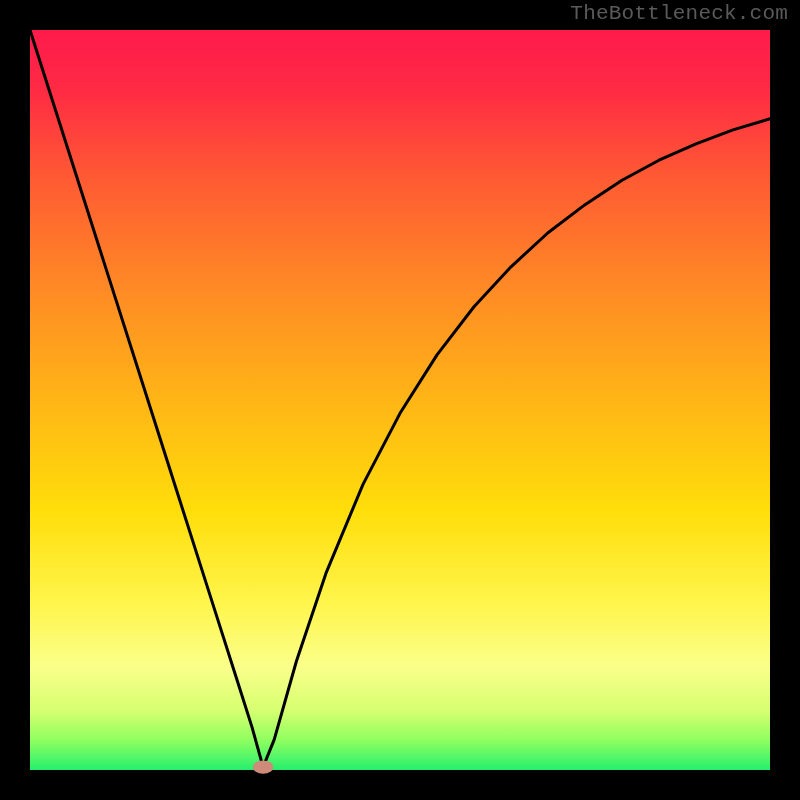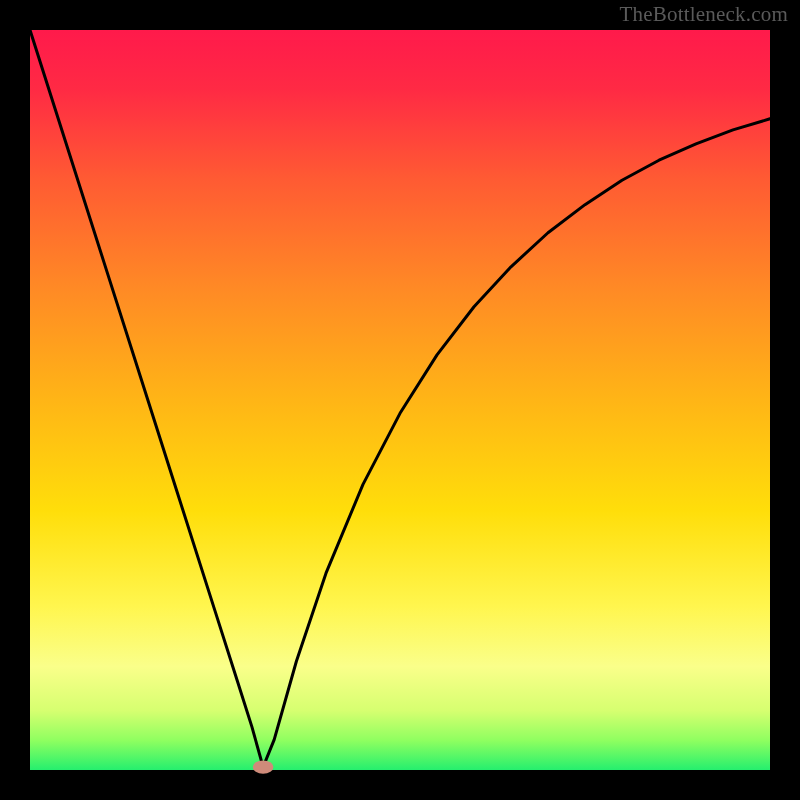--- a/index.html
+++ b/index.html
@@ -17,21 +17,21 @@
     left: 0;
     width: 800px;
     height: 800px;
   }
   .watermark {
     position: absolute;
     top: 2px;
     right: 12px;
     font-size: 21px;
     color: #5a5a5a;
-    font-family: Liberation Serif, serif;
+    font-family: Liberation Mono, monospace;
     letter-spacing: 0.2px;
   }
 </style>
 </head>
 <body>
 
 <svg class="canvas" viewBox="0 0 800 800" preserveAspectRatio="none">
   <defs>
     <linearGradient id="bg-grad" x1="0" y1="0" x2="0" y2="1">
 

